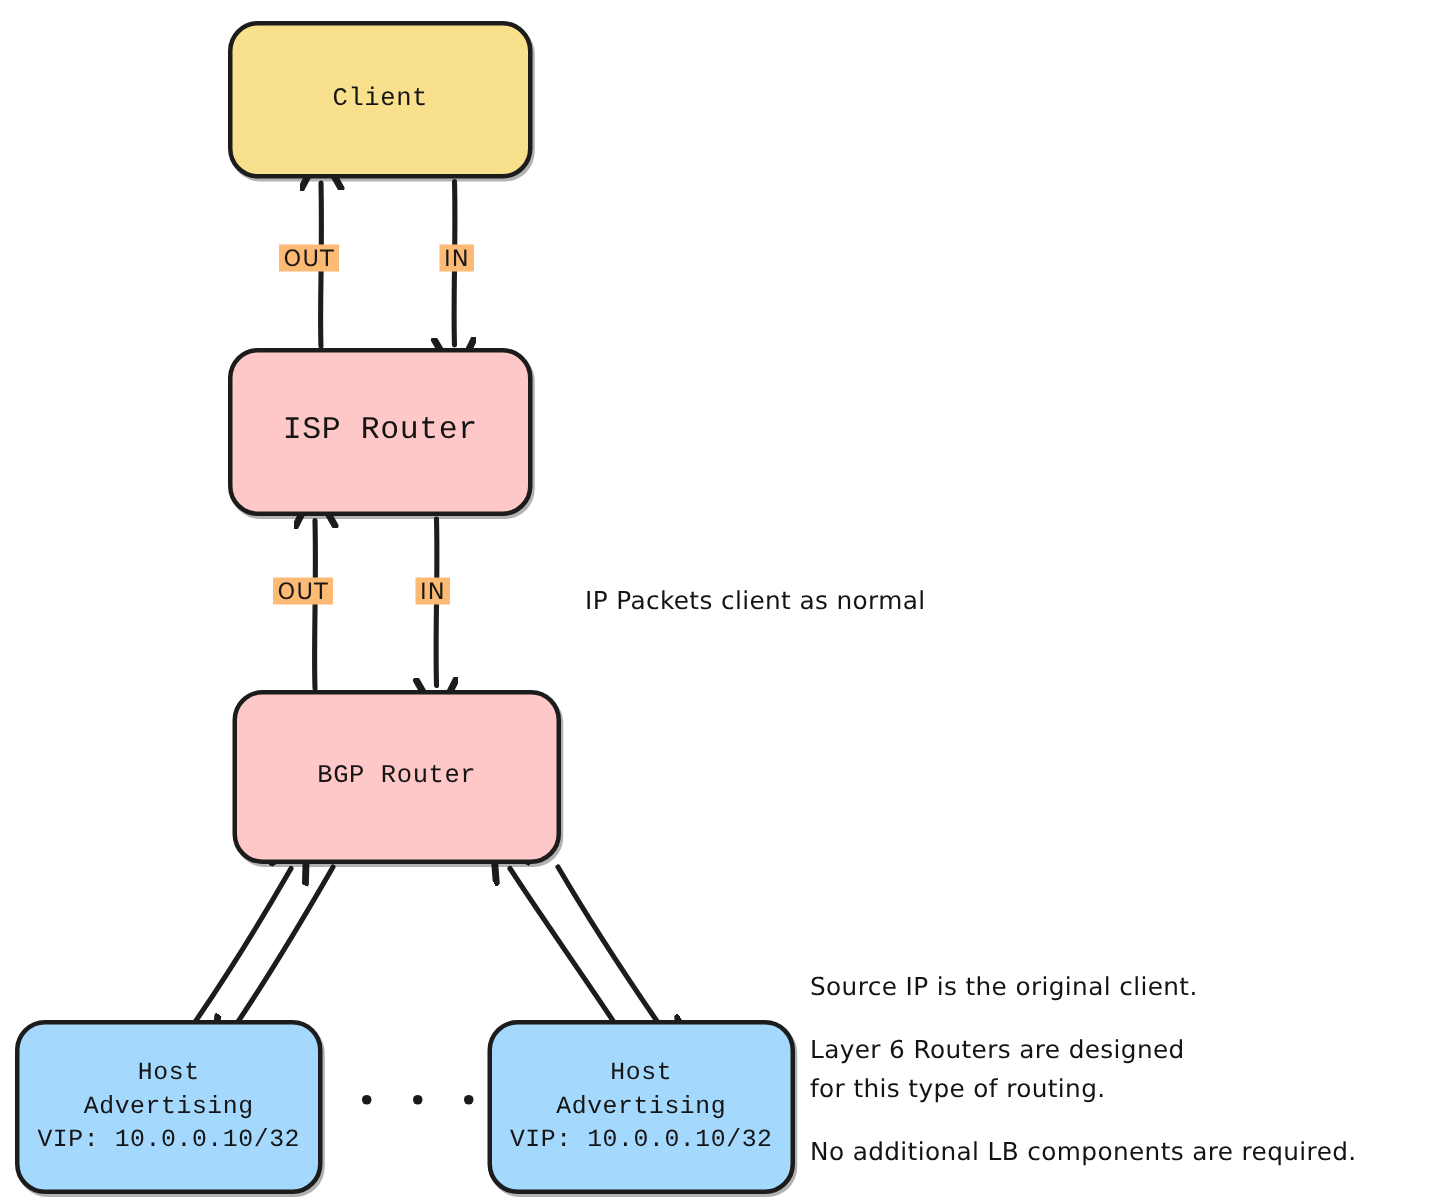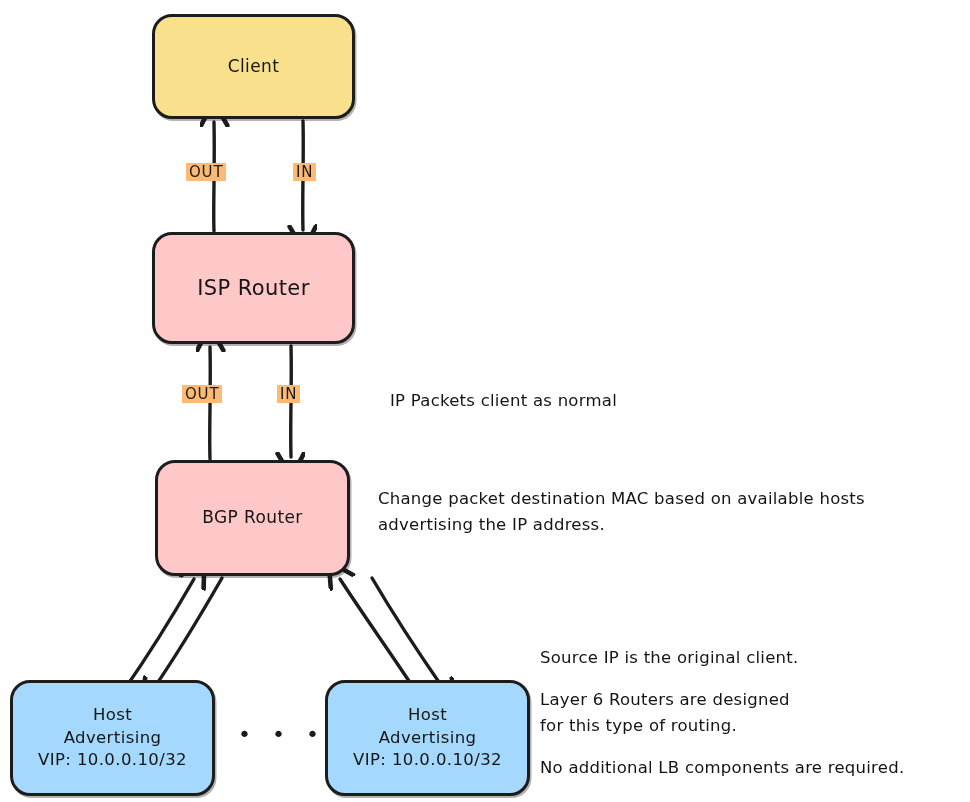--- a/index.html
+++ b/index.html
@@ -37,33 +37,34 @@
     text-align: center;
     color: #151515;
     font-family: "DejaVu Sans", sans-serif;
     letter-spacing: 0.4px;
     line-height: 1.38;
     box-shadow: 1.5px 2px 0 rgba(20,20,20,0.33);
   }
   .node-line {
     display: block;
     white-space: nowrap;
+    font-family: Liberation Mono, monospace;
   }
   .node-client {
     left: 152px; top: 14px; width: 203px; height: 105px;
     background: #f9e08d;
     font-size: 17px;
   }
   .node-isp {
     left: 152px; top: 232px; width: 203px; height: 112px;
     background: #ffc8c8;
     font-size: 21px;
   }
   .node-bgp {
-    left: 155px; top: 460px; width: 195px; height: 116px;
+    left: 155px; top: 460px; width: 219px; height: 116px;
     background: #ffc8c8;
     font-size: 17px;
   }
   .node-host {
     top: 680px; width: 205px; height: 116px;
     background: #a5d8fd;
     font-size: 16.5px;
   }
   .node-host-a { left: 10px; }
   .node-host-b { left: 325px; }
@@ -165,20 +166,18 @@
   </div>
 
   <div class="ellipsis">• • •</div>
 
   <div class="edge-label lbl-out1">OUT</div>
   <div class="edge-label lbl-in1">IN</div>
   <div class="edge-label lbl-out2">OUT</div>
   <div class="edge-label lbl-in2">IN</div>
 
   <div class="annotation ann-normal">IP Packets client as normal</div>
-  <div class="annotation ann-mac">Change packet destination MAC based on available hosts
-advertising the IP address.</div>
   <div class="annotation ann-source">Source IP is the original client.</div>
   <div class="annotation ann-layer3">Layer 6 Routers are designed
 for this type of routing.</div>
   <div class="annotation ann-nolb">No additional LB components are required.</div>
 
 </div>
 
 </body></html>

